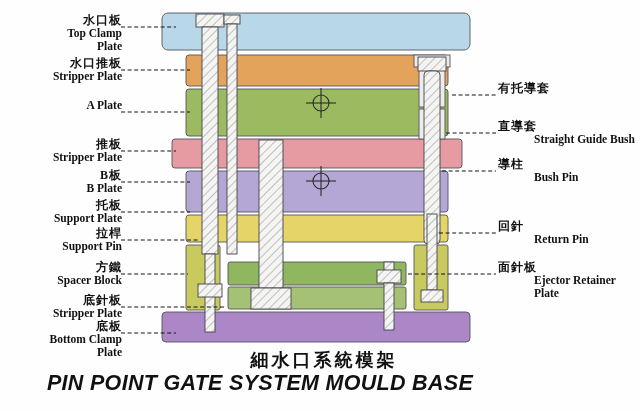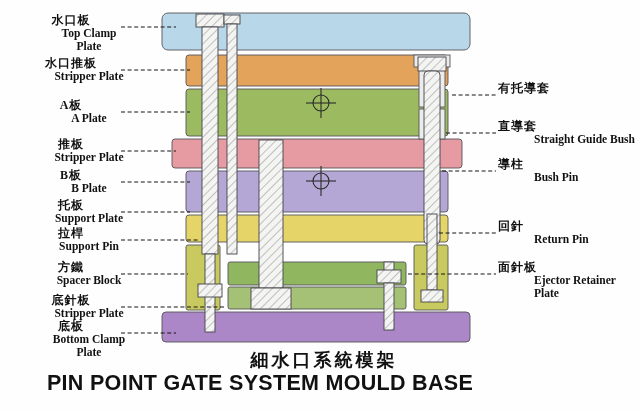--- a/index.html
+++ b/index.html
@@ -6,32 +6,33 @@
   .page{
     position:relative;
     width:640px;height:411px;
     background:#fefefe;
     overflow:hidden;
     font-family:"Liberation Serif","DejaVu Serif",serif;
     color:#111;
   }
   svg.diagram{position:absolute;left:0;top:0;}
   .lbl{position:absolute;line-height:13px;}
-  .lbl-left{left:12px;width:118px;text-align:center;}
+  .lbl-left{left:4px;width:118px;text-align:right;}
   .lbl-right{left:498px;width:140px;text-align:left;}
   .lbl .zh{display:block;font-size:12px;font-weight:700;letter-spacing:1px;}
   .lbl .en{display:block;font-size:11.5px;font-weight:700;padding-left:36px;}
   .title-zh{
     position:absolute;top:348px;left:4px;width:640px;
     text-align:center;font-size:18px;font-weight:700;letter-spacing:3px;
   }
   .title-en{
     position:absolute;top:371px;left:0;width:520px;
     text-align:center;font-size:21.5px;font-weight:700;letter-spacing:0.3px;
     font-family:"Liberation Sans","DejaVu Sans",sans-serif;
+    font-style:italic;
   }
   .plate{stroke:#56565a;stroke-width:0.9;}
   .pin{fill:url(#hatch);stroke:#44444a;stroke-width:0.9;}
   .bush{fill:var(--bush);stroke:#56565a;stroke-width:0.9;}
   .leader{stroke:var(--leader);stroke-width:1;stroke-dasharray:4 2.6;fill:none;}
   .cross{stroke:#2a2a2a;stroke-width:1.1;fill:none;}
 </style>
 </head>
 <body>
 
@@ -117,21 +118,20 @@
 
   <div class="lbl lbl-left" style="top:14px">
     <span class="zh">水口板</span>
     <span class="en">Top Clamp Plate</span>
   </div>
   <div class="lbl lbl-left" style="top:57px">
     <span class="zh">水口推板</span>
     <span class="en">Stripper Plate</span>
   </div>
   <div class="lbl lbl-left" style="top:99px">
-    <span class="zh">A板</span>
     <span class="en">A Plate</span>
   </div>
   <div class="lbl lbl-left" style="top:138px">
     <span class="zh">推板</span>
     <span class="en">Stripper Plate</span>
   </div>
   <div class="lbl lbl-left" style="top:169px">
     <span class="zh">B板</span>
     <span class="en">B Plate</span>
   </div>

